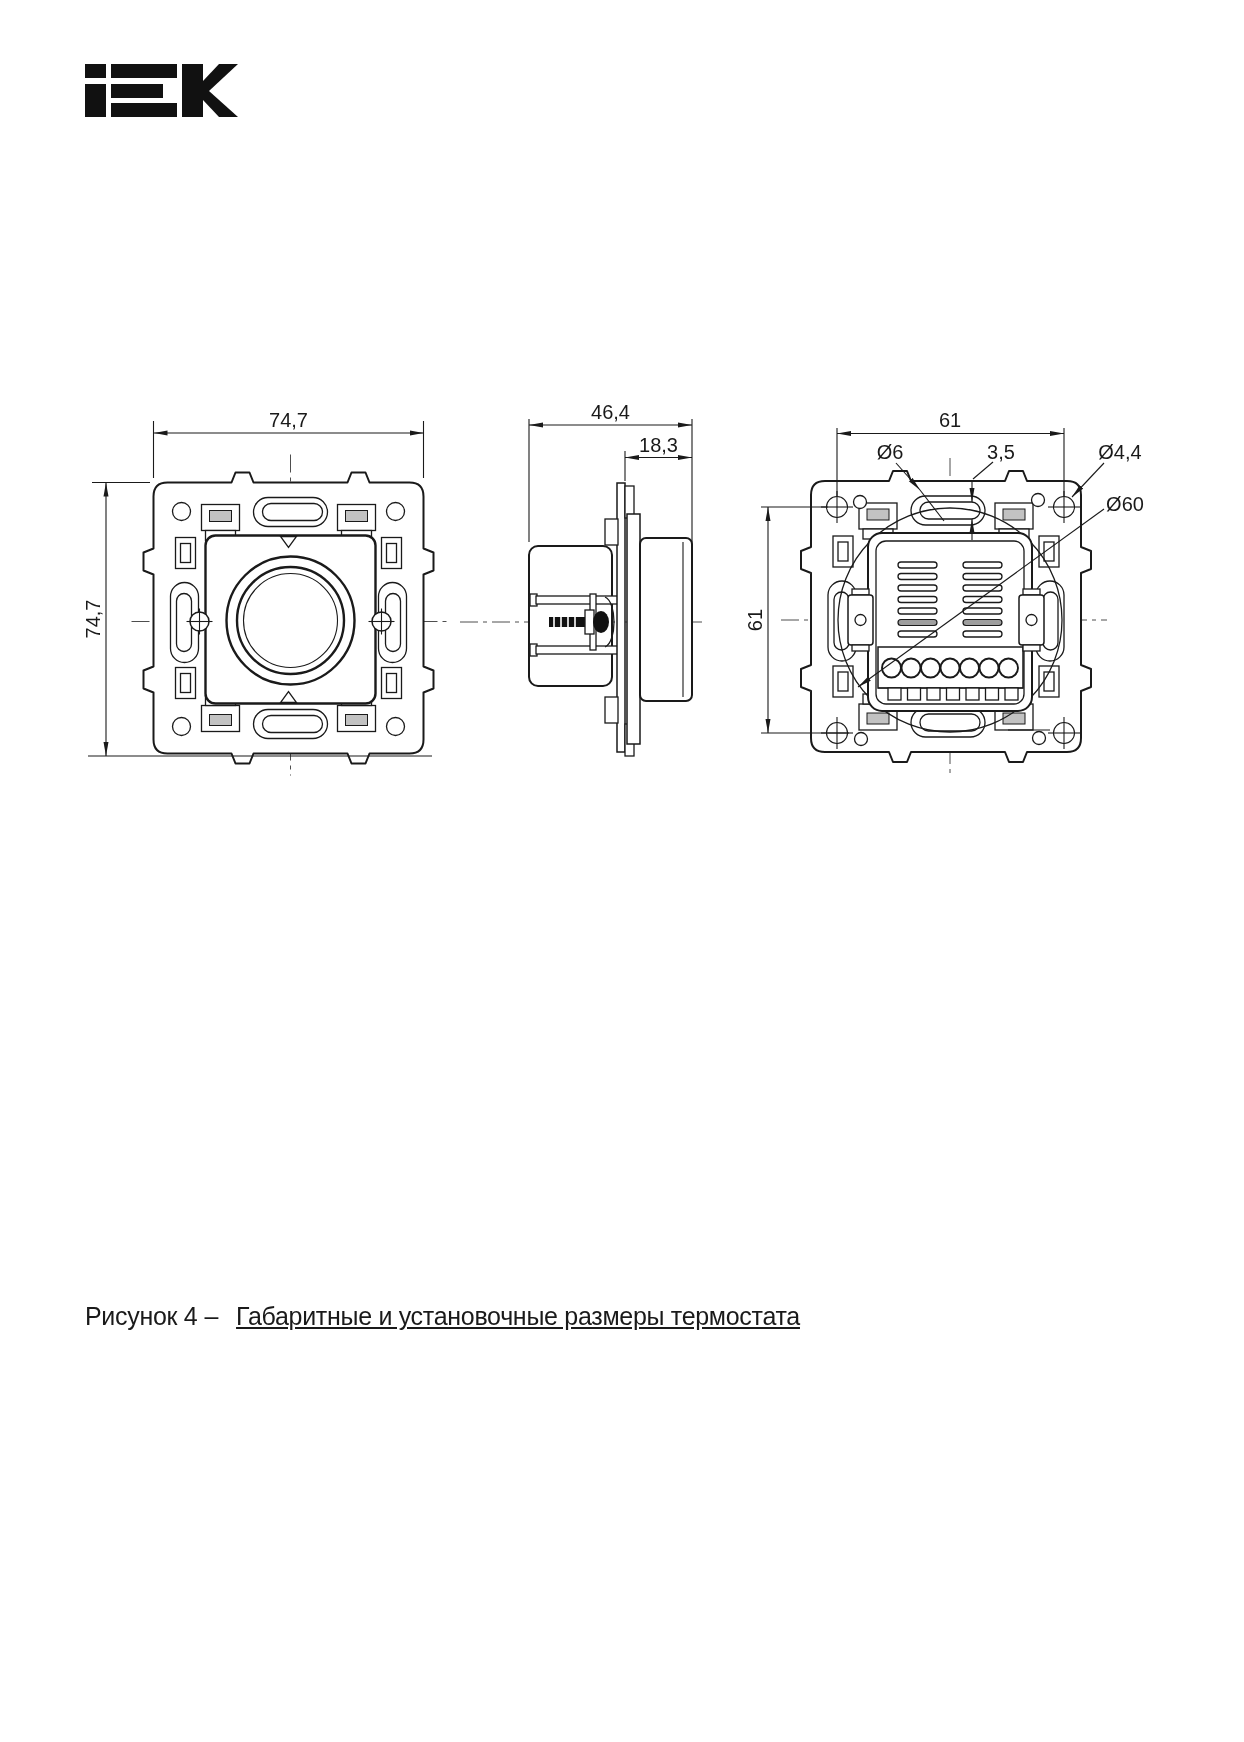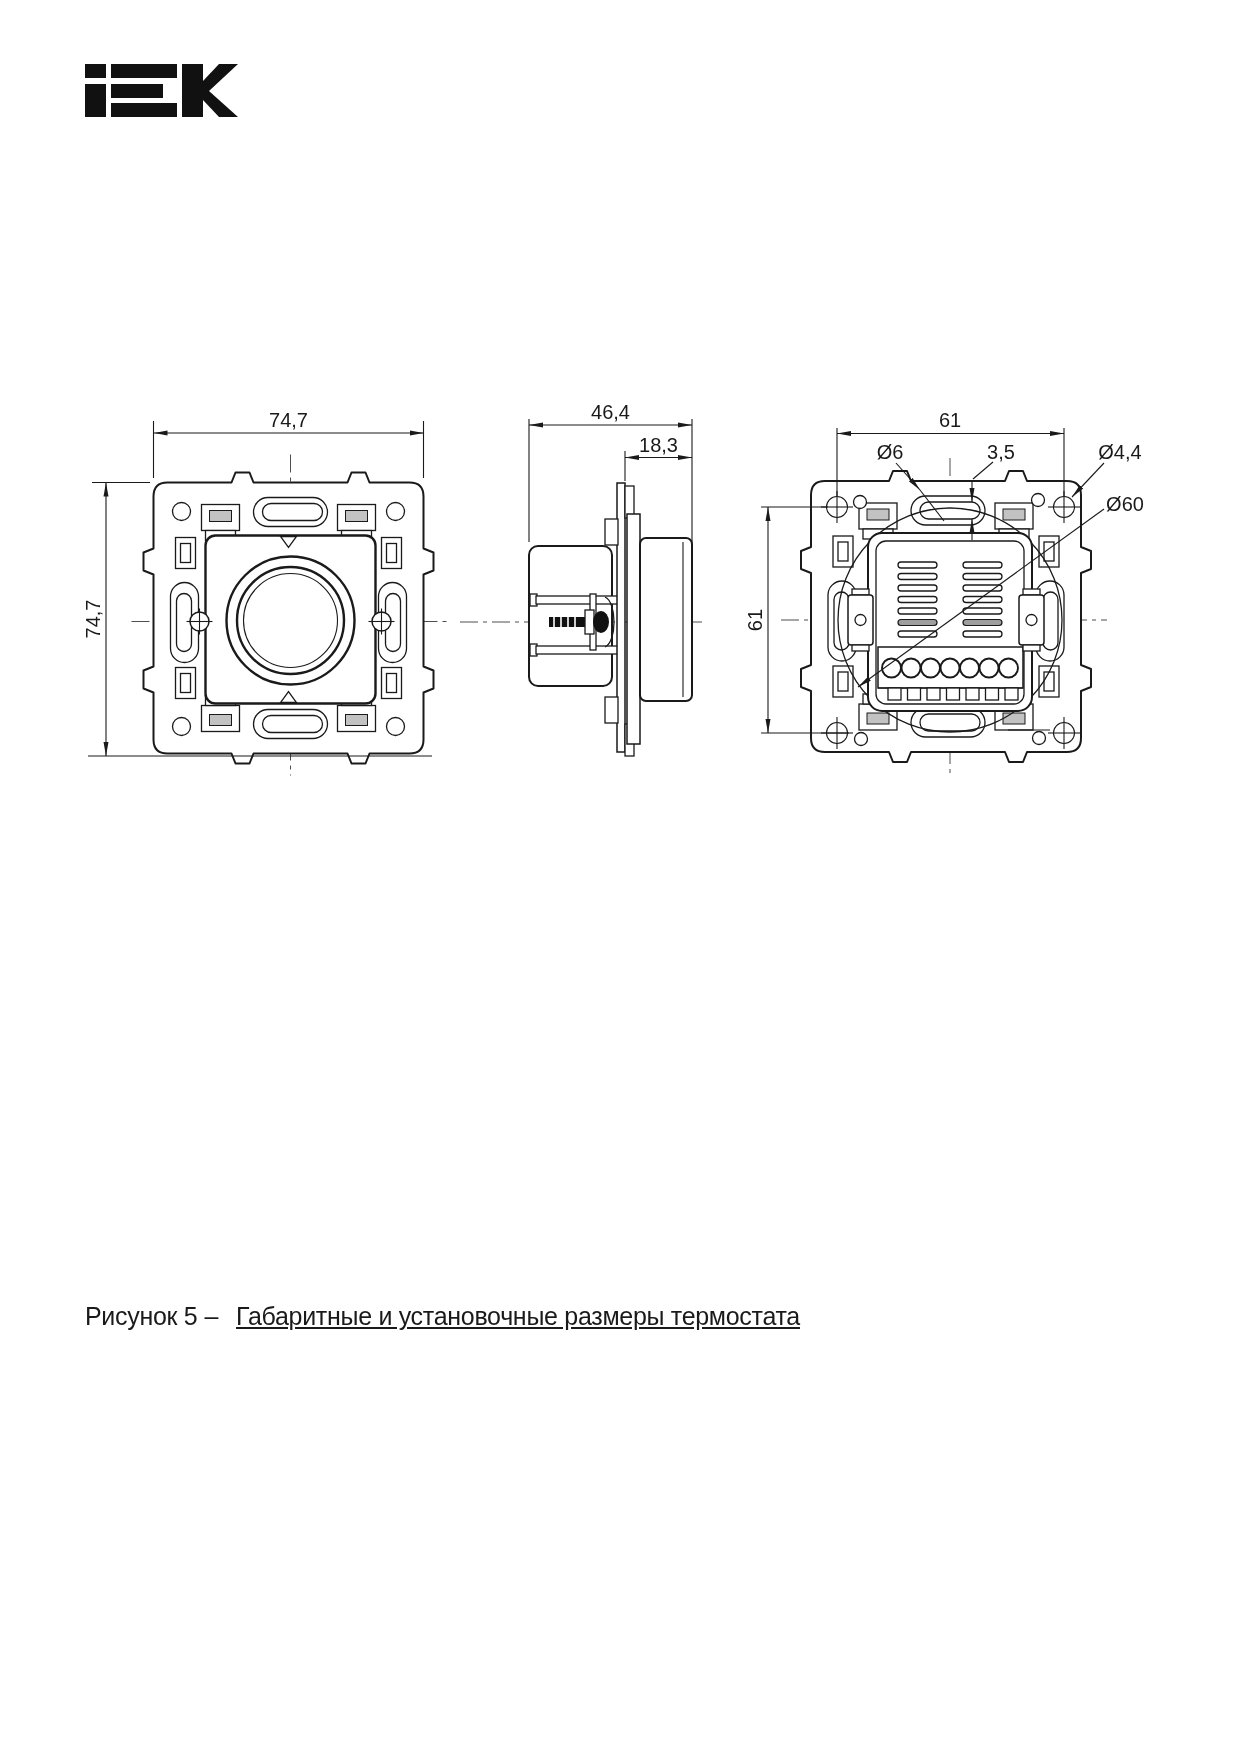--- a/index.html
+++ b/index.html
@@ -280,16 +280,16 @@
         <text class="dim-label" x="1120" y="459" text-anchor="middle">Ø4,4</text>
       </g>
       <g>
         <line class="dim" x1="1104" y1="509" x2="858" y2="687" marker-end="url(#arr)"></line>
         <text class="dim-label" x="1125" y="511" text-anchor="middle">Ø60</text>
       </g>
     </g>
   </svg>
 
   <div class="caption">
-    <span>Рисунок 5</span><span class="dash">–</span><span class="cap-text">Габаритные и установочные размеры термостата</span>
+    <span>Рисунок 4</span><span class="dash">–</span><span class="cap-text">Габаритные и установочные размеры термостата</span>
   </div>
 
 </div>
 
 </body></html>

